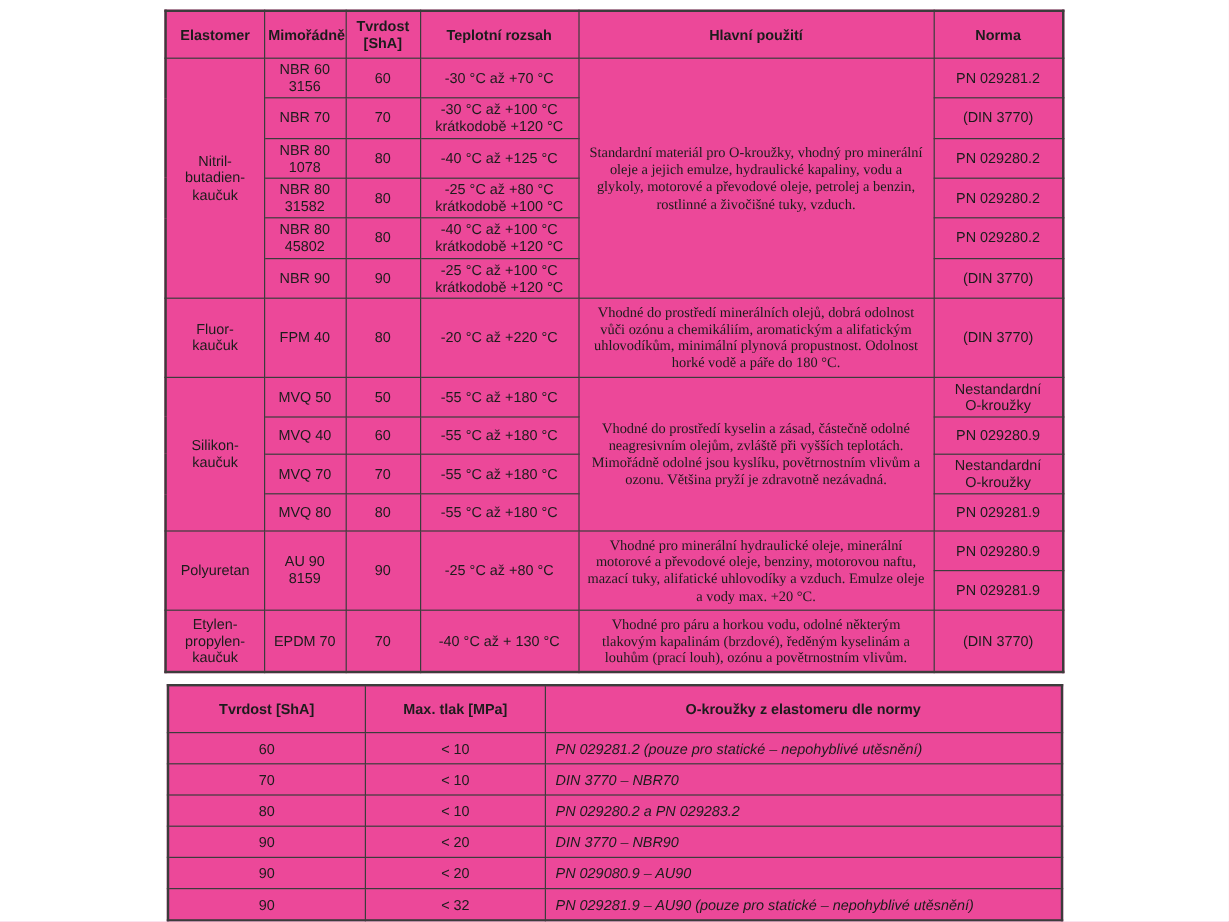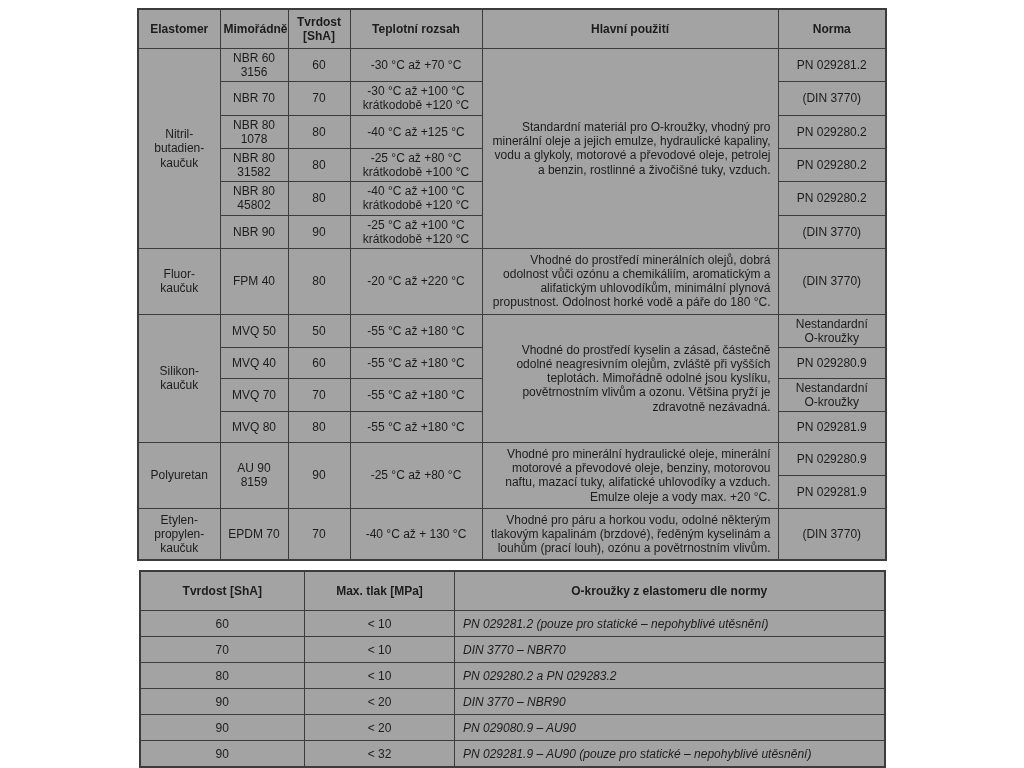--- a/index.html
+++ b/index.html
@@ -11,39 +11,39 @@
   }
   .page{
     width:1024px;height:768px;box-sizing:border-box;
     display:flex;flex-direction:column;align-items:center;
     padding-top:8px;
   }
   table{
     border-collapse:collapse;
     border:2px solid #3c3c3c;
     table-layout:fixed;
-    background:#a3a3a3;
+    background:#ec4899;
   }
   th,td{
     border:1px solid #3c3c3c;
     font-size:12px;
     line-height:1.18;
     padding:2px 5px;
     vertical-align:middle;
     overflow:hidden;
   }
   th{
     font-weight:bold;
     text-align:center;
     white-space:pre-line;
     height:30px;
     padding:4px 3px;
   }
   td.c{text-align:center;white-space:pre-line;}
-  td.use{text-align:right;white-space:normal;padding:4px 7px;}
+  td.use{text-align:center;white-space:normal;padding:4px 7px;font-family:Liberation Serif, serif;}
   #t1{width:748px;}
   #t1 td{height:26px;}
   #t2{width:745px;margin-top:9px;}
   #t2 td{height:21px;}
   #t2 td.l{text-align:left;padding-left:8px;white-space:normal;font-style:italic;}
 </style>
 </head>
 <body>
 
 <div class="page">

